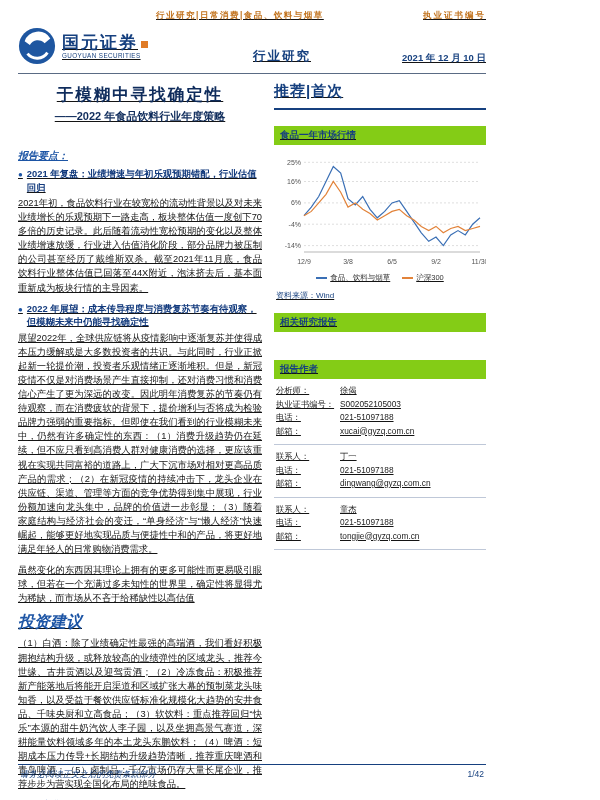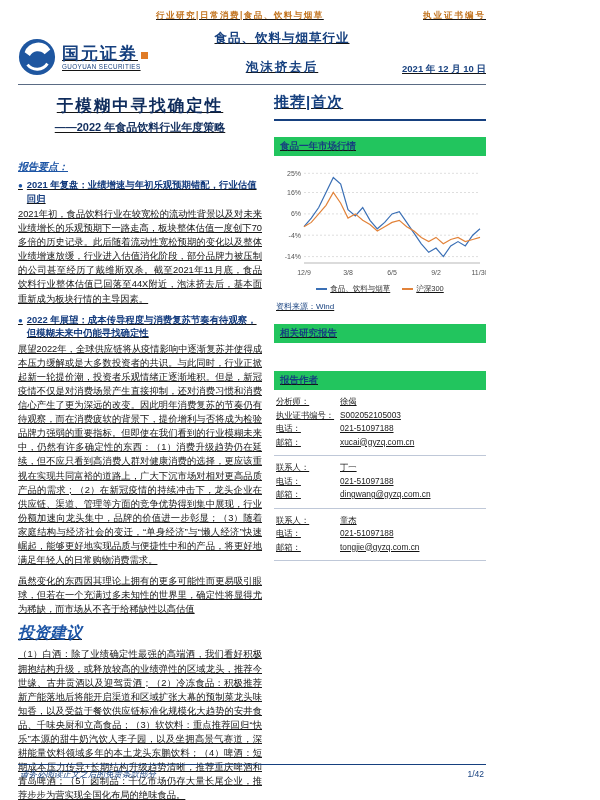--- a/index.html
+++ b/index.html
@@ -30,21 +30,21 @@
   .doc-title { font-size:16.5px; font-weight:bold; color:#0f2c5c; text-align:center; margin:3px 0 3px; letter-spacing:2px; }
   .doc-subtitle { font-size:11px; font-weight:bold; color:#0f2c5c; text-align:center; margin-bottom:25px; }
   .kp { color:#1d55a5; font-weight:bold; font-style:italic; font-size:10px; text-decoration:underline; margin-bottom:4px; }
   .bullet { display:flex; font-size:9.4px; font-weight:bold; color:#123a7d; line-height:13.5px; margin:3px 0 2px; }
   .bullet .dot { color:#1d55a5; font-size:8px; margin-right:4px; padding-top:1px; }
   p.body { font-size:9.3px; line-height:14.1px; text-align:justify; margin:2px 0 7px; color:#161616; }
   .sec { color:#1d55a5; font-weight:bold; font-style:italic; font-size:16px; margin:5px 0 3px; }
 
   
   .rating { font-size:15px; font-weight:bold; color:#16407f; letter-spacing:1px; padding:1px 0 7px; border-bottom:2px solid #16407f; margin-bottom:16px; }
-  .side-hd { background:#22c55e; color:#16407f; font-weight:bold; font-size:9.5px; padding:3px 6px; margin-top:12px; }
+  .side-hd { background:#84cc16; color:#16407f; font-weight:bold; font-size:9.5px; padding:3px 6px; margin-top:12px; }
   .chart-wrap { margin-top:5px; }
   .legend { display:flex; justify-content:center; gap:12px; font-size:7.5px; color:#333; margin-top:1px; }
   .legend-item { display:flex; align-items:center; gap:3px; }
   .swatch { width:11px; height:2px; background:#888; }
   .source { font-size:8px; color:#16407f; margin:7px 0 0 2px; }
   .related-space { height:16px; }
   .agroup { border-bottom:1px solid #bfc8d8; padding:5px 2px 6px; }
   .arow { display:flex; font-size:8.3px; line-height:13.5px; color:#222; }
   .arow .al { width:64px; color:#222; }
   .arow .av { flex:1; word-break:break-all; }
@@ -69,22 +69,21 @@
         <circle cx="20" cy="20" r="19" fill="#1e56a0"></circle>
         <path d="M7 15 A 15 15 0 0 1 34 12 L 28 17 A 9.5 9.5 0 0 0 12.5 19 Z" fill="#ffffff"></path>
         <path d="M10 28 A 13 13 0 0 0 31 27" stroke="#ffffff" stroke-width="3" fill="none"></path>
       </svg>
       <div>
         <div class="brand-cn"><span>国元证券</span><span class="orange-sq"></span></div>
         <div class="brand-en">GUOYUAN SECURITIES</div>
       </div>
     </div>
     <div class="header-center">
-      <div class="l1">食品、饮料与烟草行业</div>
-      <div class="l2">泡沫挤去后</div>
+      <div class="l2">行业研究</div>
     </div>
     <div class="header-date">2021 年 12 月 10 日</div>
   </div>
 
   <div class="columns">
 
     <div class="main-col">
       <div class="doc-title">于模糊中寻找确定性</div>
       <div class="doc-subtitle">——2022 年食品饮料行业年度策略</div>
 

